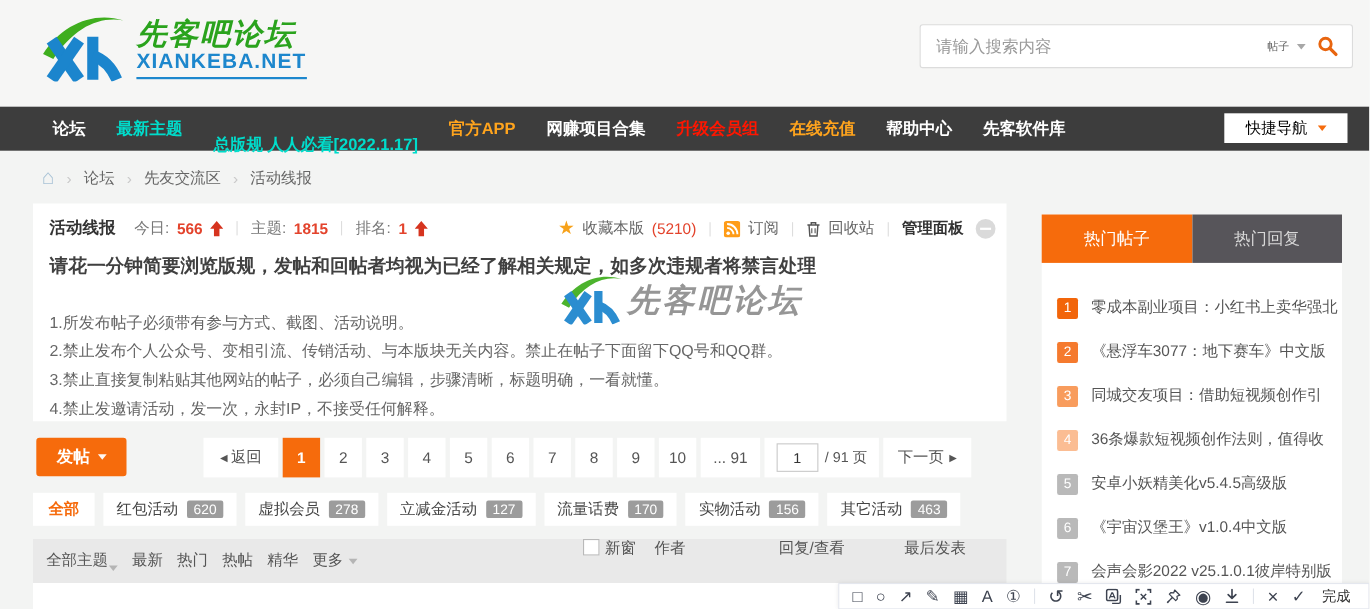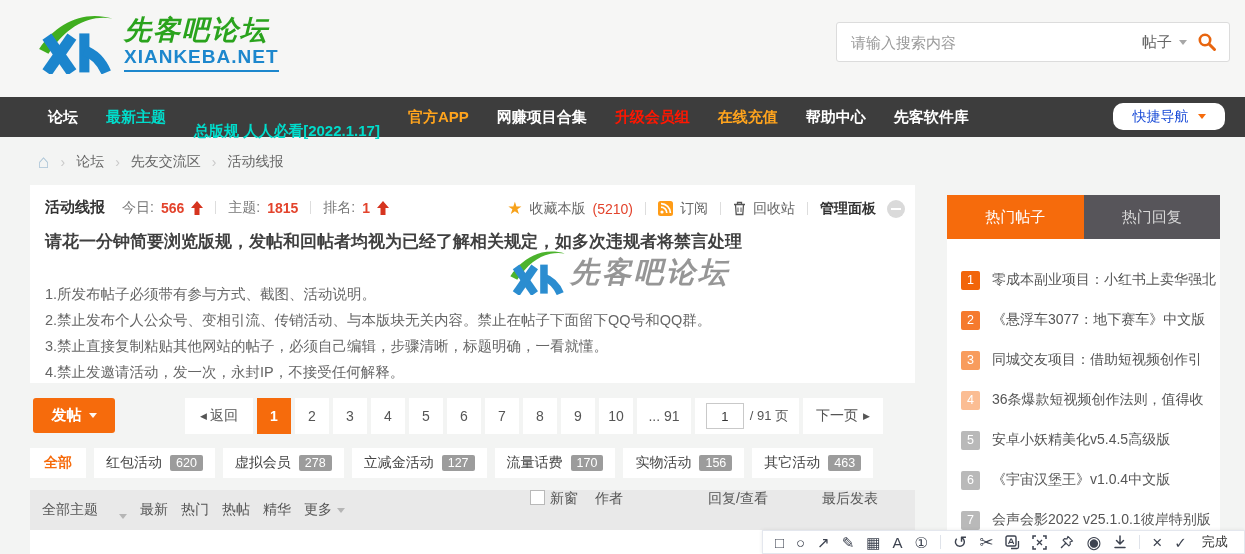--- a/index.html
+++ b/index.html
@@ -9,29 +9,29 @@
 
   
   .hdr{position:absolute;top:0;left:0;width:100%;height:97px;background:#f6f6f5}
   .logo{position:absolute;left:36px;top:10px;display:flex;align-items:center;gap:10px}
   .logo-cn{font-size:27px;font-weight:bold;font-style:italic;color:#2aa31d;letter-spacing:2px;line-height:1.1}
   .logo-net{font-size:19px;font-weight:bold;color:#1d87cd;border-bottom:2px solid #1d87cd;padding-bottom:2px;letter-spacing:1px}
   .search{position:absolute;left:836px;top:22px;width:394px;height:40px;background:#fff;border:1px solid #dcdcdc;
           border-radius:3px;display:flex;align-items:center;padding:0 12px;box-sizing:border-box}
   .search input{flex:1;border:none;outline:none;font-size:15px;color:#333;background:transparent}
   .search input::placeholder{color:#9a9a9a}
-  .scope{font-size:15px;color:#666;margin-right:7px}
+  .scope{font-size:10px;color:#666;margin-right:7px}
   .caret{width:0;height:0;border-left:4px solid transparent;border-right:4px solid transparent;border-top:5px solid #a7a7a7;display:inline-block}
 
   
   .nav{position:absolute;top:97px;left:0;width:100%;height:40px;background:#3d3d3d;display:flex;align-items:center;
        gap:28px;padding-left:48px;box-sizing:border-box}
   .nav a{font-size:15px;font-weight:bold;white-space:nowrap}
-  .quicknav{position:absolute;right:20px;top:103px;width:112px;height:27px;background:#fff;border-radius:10px;
-       display:flex;align-items:center;justify-content:center;gap:9px;font-size:14px;color:#1d4ed8;z-index:3}
+  .quicknav{position:absolute;right:20px;top:103px;width:112px;height:27px;background:#fff;border-radius:0;
+       display:flex;align-items:center;justify-content:center;gap:9px;font-size:14px;color:#000000;z-index:3}
   .quicknav .caret{border-top-color:#f66b0c}
 
   
   .crumbs{position:absolute;top:152px;left:38px;display:flex;align-items:center;gap:11px;font-size:14px;color:#666}
   .home-ic{color:#a9c3d6;font-size:19px;line-height:1}
   .csep{color:#c9c9c9}
 
   
   .panel{position:absolute;left:30px;top:185px;width:885px;height:198px;background:#fff}
   .stats{position:absolute;top:13px;left:15px;display:flex;align-items:center;gap:7px;font-size:14px;color:#777}
@@ -288,21 +288,21 @@
       <span class="fcnt">156</span>
     </a>
     <a class="fbox">
       <span>其它活动</span>
       <span class="fcnt">463</span>
     </a>
   </div>
 
   <div class="thead">
     <div class="lft">
-      <a style="display:flex;align-items:flex-end;gap:21px">
+      <a style="display:flex;align-items:flex-end;gap:1px">
         <span>全部主题</span>
         <span class="caret" style="border-top-color:#b5b5b5"></span>
       </a>
       <a>最新</a>
       <a>热门</a>
       <a>热帖</a>
       <a>精华</a>
       <a style="display:flex;align-items:center;gap:5px">
         <span>更多</span>
         <span class="caret" style="border-top-color:#b5b5b5"></span>

